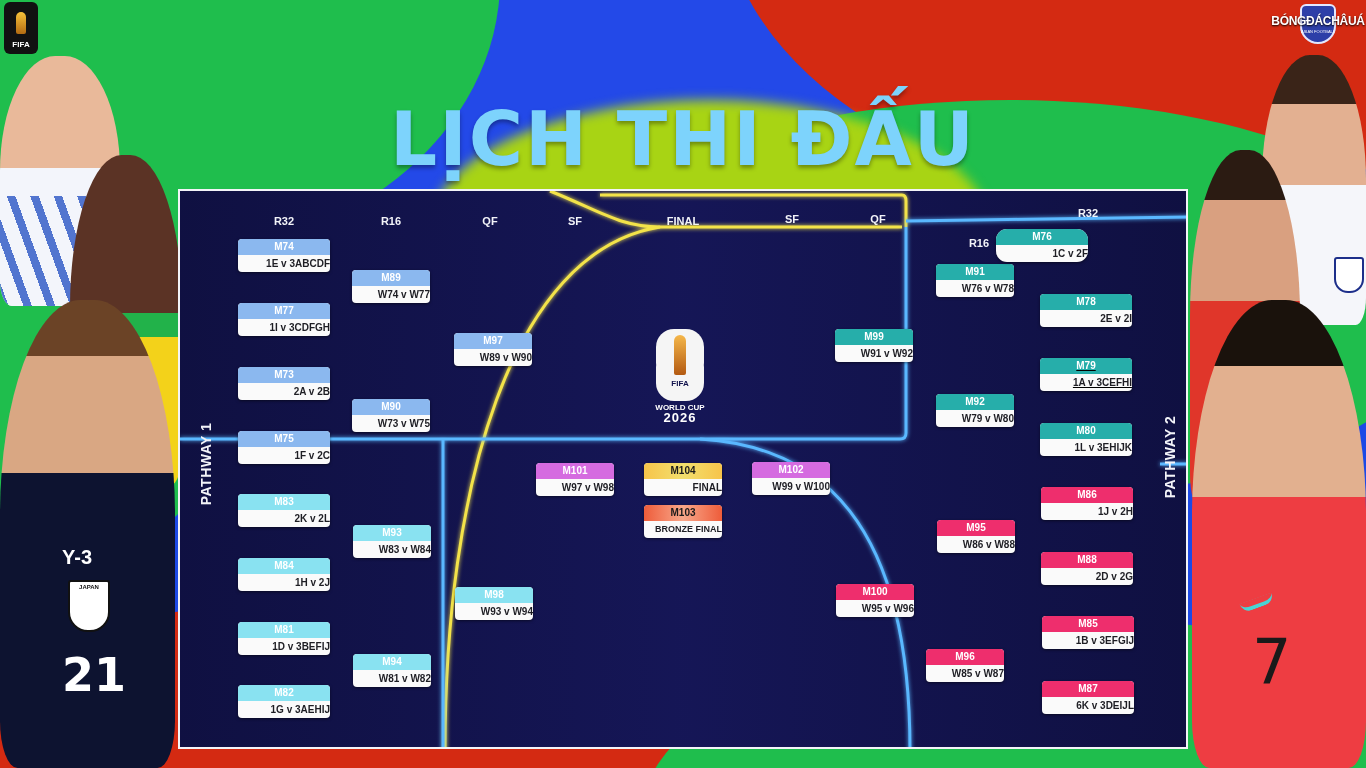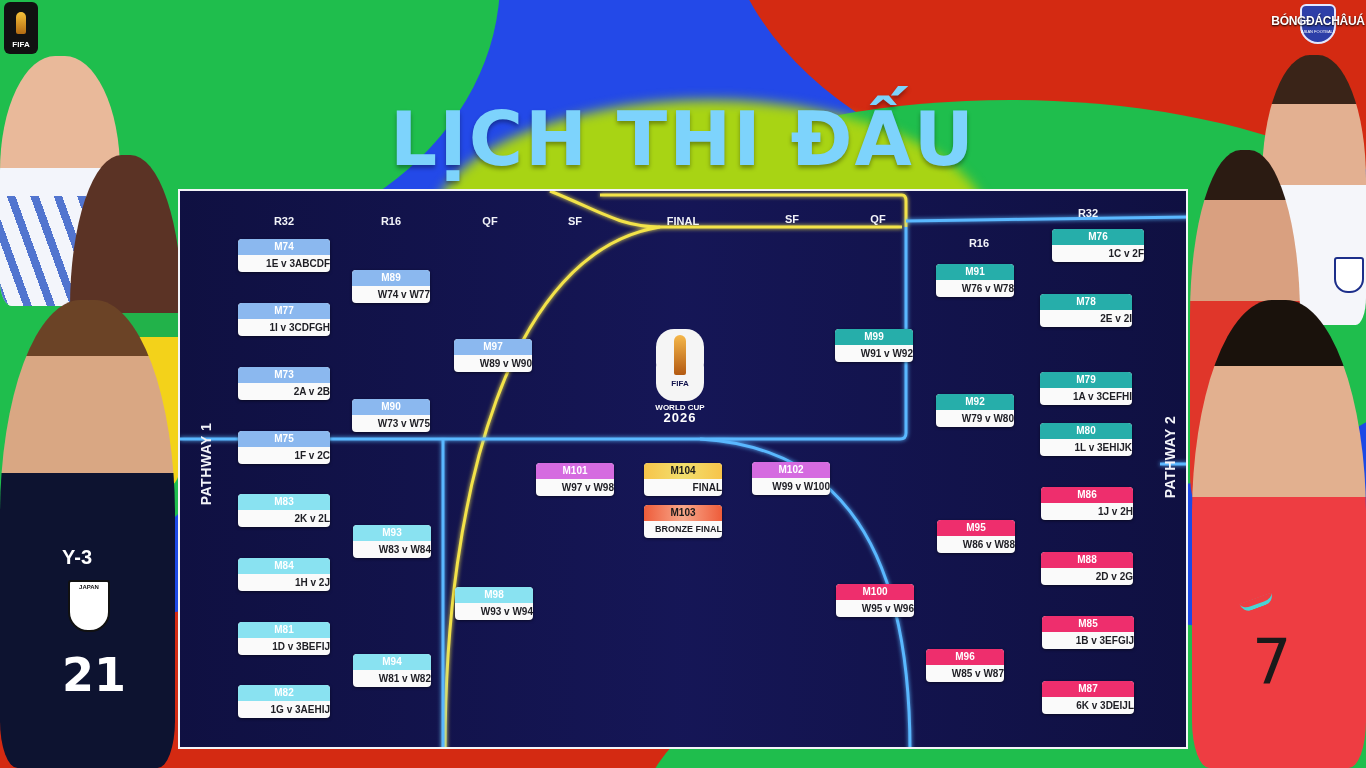--- a/index.html
+++ b/index.html
@@ -228,21 +228,21 @@
     </div>
   <div class="match wide" style="left:173px; top:334px;">
       <div class="hd c-cyan">M93</div>
       <div class="bd">W83 v W84</div>
     </div>
   <div class="match wide" style="left:173px; top:463px;">
       <div class="hd c-cyan">M94</div>
       <div class="bd">W81 v W82</div>
     </div>
 
-  <div class="match wide" style="left:274px; top:142px;margin-top:6px;">
+  <div class="match wide" style="left:274px; top:142px;">
       <div class="hd c-blue">M97</div>
       <div class="bd">W89 v W90</div>
     </div>
   <div class="match wide" style="left:275px; top:396px;">
       <div class="hd c-cyan">M98</div>
       <div class="bd">W93 v W94</div>
     </div>
 
   <div class="match wide" style="left:356px; top:272px;">
       <div class="hd c-purple">M101</div>
@@ -282,29 +282,29 @@
     </div>
   <div class="match wide" style="left:757px; top:329px;">
       <div class="hd c-pink">M95</div>
       <div class="bd">W86 v W88</div>
     </div>
   <div class="match wide" style="left:746px; top:458px;">
       <div class="hd c-pink">M96</div>
       <div class="bd">W85 v W87</div>
     </div>
 
-  <div class="match" style="left:872px; top:38px;">
+  <div class="match" style="left:816px; top:38px;border-radius:11px;">
       <div class="hd c-teal">M76</div>
       <div class="bd">1C v 2F</div>
     </div>
   <div class="match" style="left:860px; top:103px;">
       <div class="hd c-teal">M78</div>
       <div class="bd">2E v 2I</div>
     </div>
-  <div class="match" style="left:860px; top:181px;">
+  <div class="match" style="left:860px; top:167px;text-decoration:underline;">
       <div class="hd c-teal">M79</div>
       <div class="bd">1A v 3CEFHI</div>
     </div>
   <div class="match" style="left:860px; top:232px;">
       <div class="hd c-teal">M80</div>
       <div class="bd">1L v 3EHIJK</div>
     </div>
   <div class="match" style="left:861px; top:296px;">
       <div class="hd c-pink">M86</div>
       <div class="bd">1J v 2H</div>

